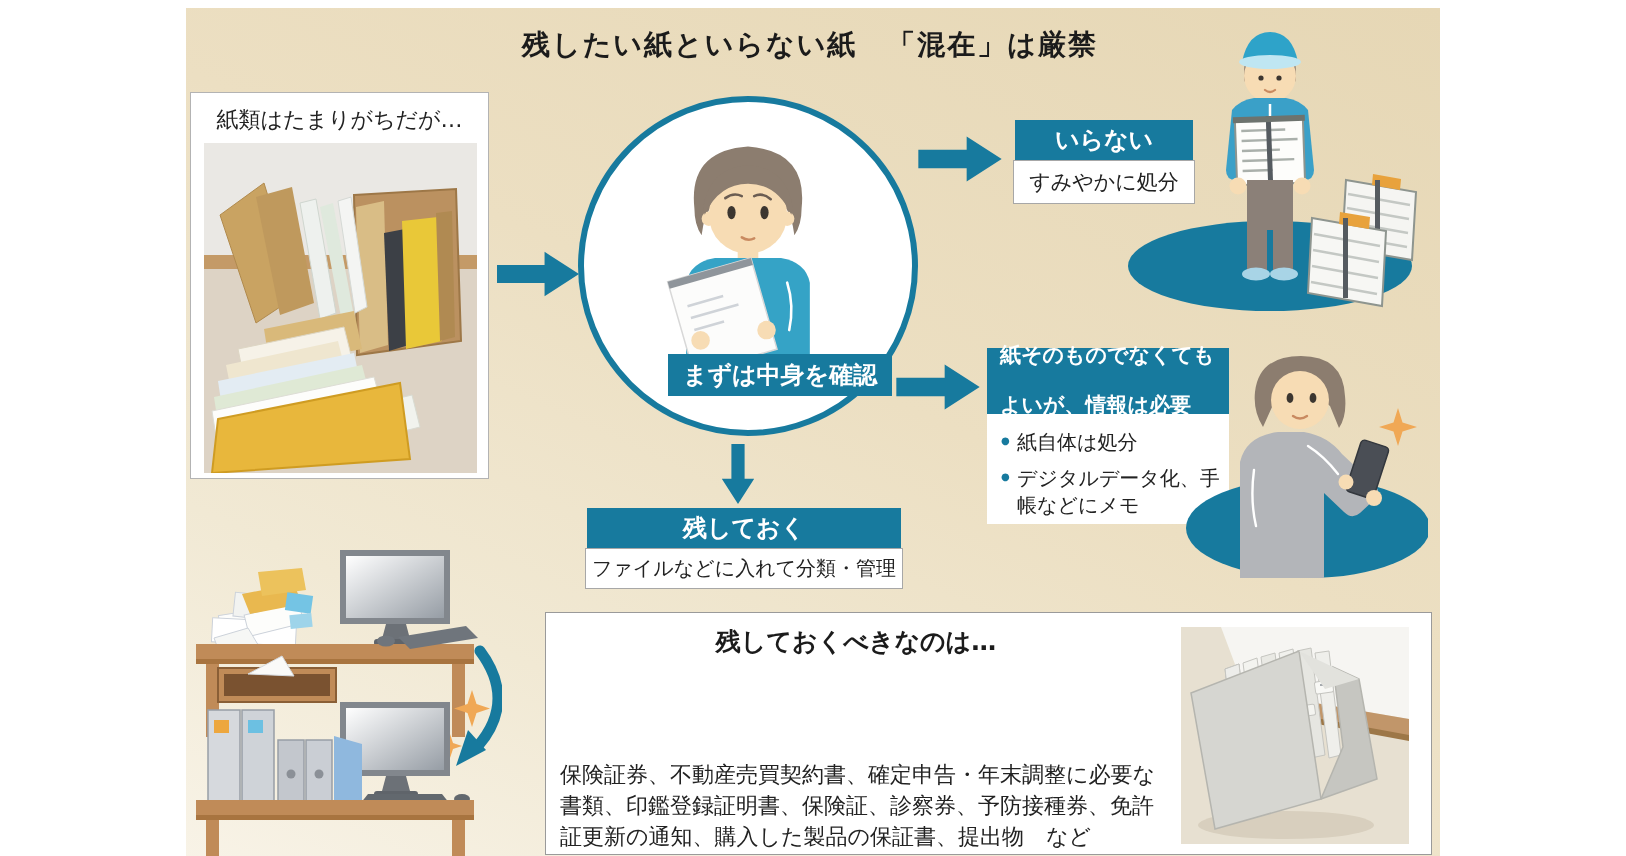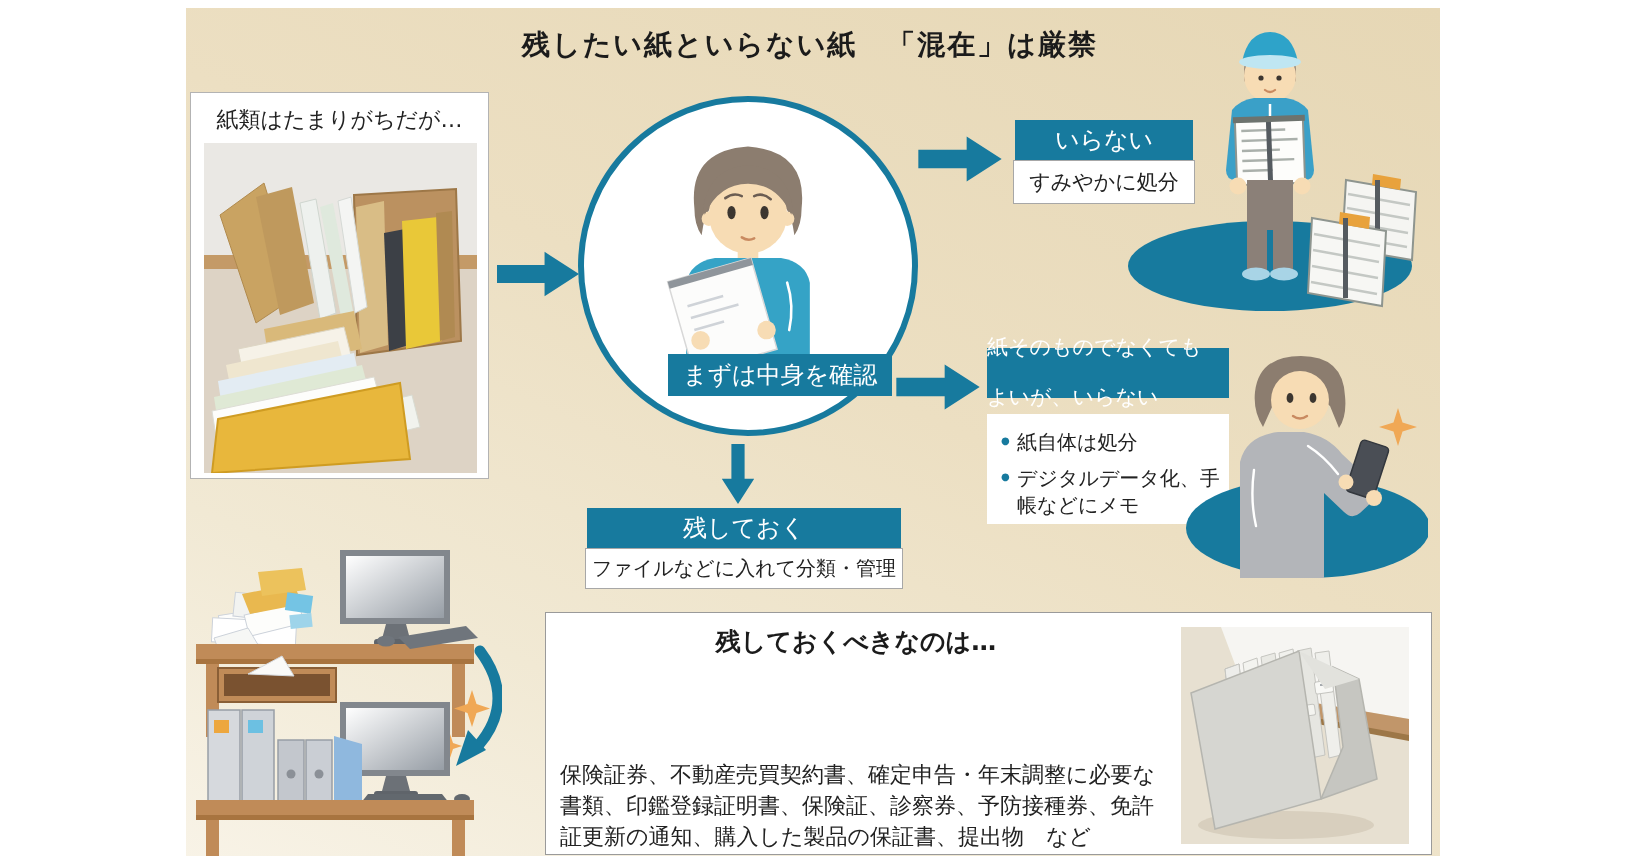--- a/index.html
+++ b/index.html
@@ -13,28 +13,28 @@
                 color:#1b1b1b; letter-spacing:2px; }
   
   .photo-card { left:190px; top:84px; width:299px; height:387px; background:#fff;
                 border:1px solid #b3b3b3; padding:8px 13px; }
   .photo-caption { font-size:22px; text-align:center; color:#222; margin:4px 0 8px; }
   
   .hub { left:578px; top:88px; width:340px; height:340px; border-radius:50%; background:#fff;
          border:6px solid #177a9e; overflow:hidden; }
   .hub-label { left:668px; top:346px; width:224px; height:42px; font-size:24px; z-index:4; }
   
-  .teal-box { background:#177a9e; color:#fff; font-weight:normal; display:flex; align-items:center;
+  .teal-box { background:#177a9e; color:#fff; font-weight:bold; display:flex; align-items:center;
               justify-content:center; text-align:center; }
   .note-box { background:#fff; border:1px solid #a7a7a7; color:#222; display:flex; align-items:center;
               justify-content:center; text-align:center; }
   .discard-header { left:1015px; top:112px; width:178px; height:40px; font-size:24px; }
   .discard-note   { left:1013px; top:152px; width:182px; height:44px; font-size:21px; }
-  .info-header { left:987px; top:340px; width:242px; height:50px; font-size:21px; flex-direction:column;
-                 align-items:flex-start; justify-content:center; line-height:1.42; text-align:left;gap:20px; }
+  .info-header { left:987px; top:340px; width:242px; height:66px; font-size:21px; flex-direction:column;
+                 align-items:flex-start; justify-content:center; padding-left:13px; line-height:1.42; text-align:left;gap:20px; }
   .info-body { left:987px; top:406px; width:242px; height:110px; background:#fff; padding:15px 6px 6px 14px; }
   .info-body ul { list-style:none; }
   .info-body li { position:relative; padding-left:16px; font-size:20px; line-height:1.32; margin-bottom:10px; }
   .info-body li::before { content:"●"; position:absolute; left:0; top:5px; font-size:10px; color:#177a9e; }
   .keep-header { left:587px; top:500px; width:314px; height:40px; font-size:24px; }
   .keep-note   { left:585px; top:540px; width:318px; height:41px; font-size:20px; }
   
   .detail-panel { left:545px; top:604px; width:887px; height:243px; background:#fff; border:1px solid #9a9a9a; }
   .panel-title { position:absolute; left:20px; top:12px; width:580px; text-align:center;
                  font-size:25px; font-weight:bold; color:#1b1b1b; }
@@ -165,21 +165,21 @@
       <ellipse cx="136" cy="262" rx="14" ry="6.5" fill="#a8d4e6"></ellipse>
       <ellipse cx="164" cy="262" rx="14" ry="6.5" fill="#a8d4e6"></ellipse>
     </g>
   </svg>
 
   <svg class="arrow" style="left:888px;top:354px;" width="100" height="50" viewBox="0 0 100 60">
     <polygon points="0,19 58,19 58,3 100,30 58,57 58,41 0,41" fill="#177a9e"></polygon>
   </svg>
   <div class="abs teal-box info-header">
     <div>紙そのものでなくても</div>
-    <div>よいが、いらない</div>
+    <div>よいが、情報は必要</div>
   </div>
   <div class="abs info-body">
     <ul>
       <li>紙自体は処分</li>
       <li>デジタルデータ化、手帳などにメモ</li>
     </ul>
   </div>
 
   <svg class="abs" style="left:1180px;top:322px;" width="248" height="248" viewBox="0 0 248 248">
     <ellipse cx="128" cy="198" rx="122" ry="50" fill="#177a9e"></ellipse>

